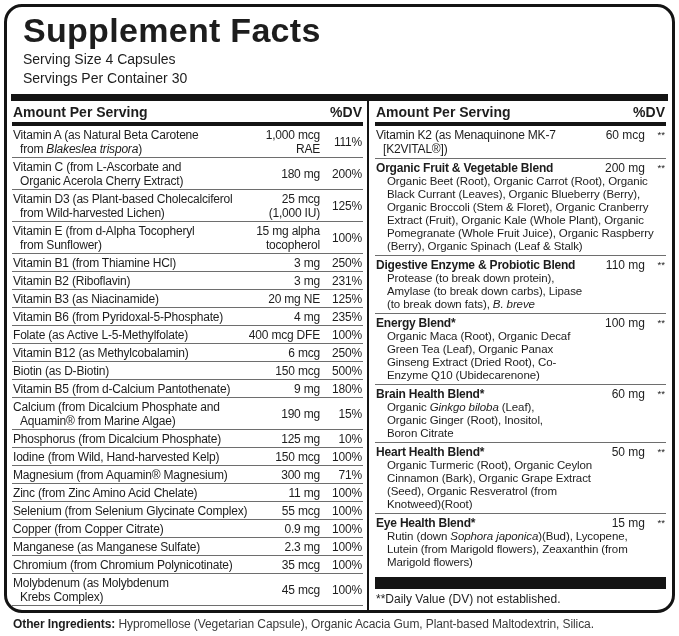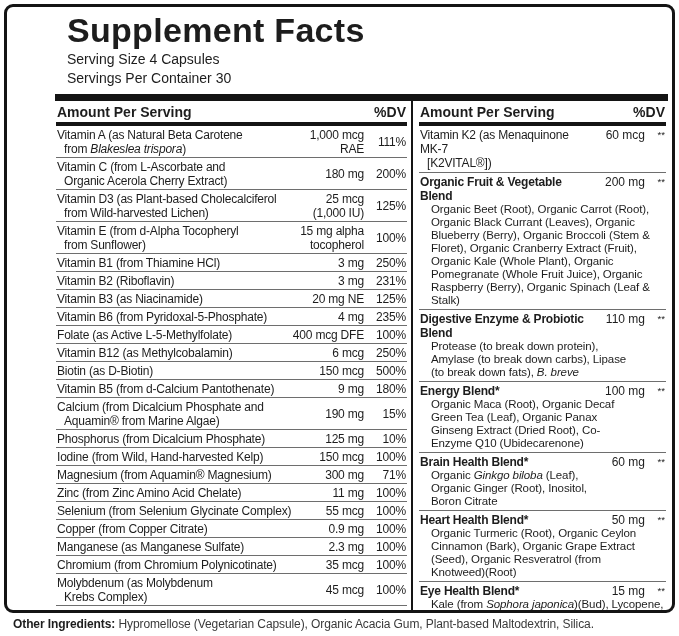--- a/index.html
+++ b/index.html
@@ -2,22 +2,22 @@
 <html><head>
 <meta charset="utf-8">
 <style>
   * { box-sizing: border-box; }
   body {
     margin: 0; width: 679px; height: 636px; background: #ffffff;
     font-family: "Liberation Sans", sans-serif; color: #1d1d1d; overflow: hidden;
   }
   .wrap { padding: 4px 4px 0; }
   .box {
-    border: 3px solid #141414; border-radius: 9px; height: 609px;
-    display: flex; flex-direction: column; overflow: hidden; background: #fff; padding-left: 44px;
+    border: 3px solid #141414; border-radius: 18px; height: 609px;
+    display: flex; flex-direction: column; overflow: hidden; background: #fff;
   }
   .top { padding: 3px 16px 5px; flex: none; }
   .title { font-size: 34px; font-weight: bold; letter-spacing: 0.3px; line-height: 40px; }
   .serv { font-size: 14px; line-height: 19px; }
   .thickbar { height: 7px; background: #141414; margin: 1px 4px 0; flex: none; }
   .cols { flex: 1; display: flex; min-height: 0; }
   .lcol { width: 362px; flex: none; border-right: 2px solid #141414; display: flex; flex-direction: column; padding: 0 4px 0 5px; min-height: 0; }
   .rcol { flex: 1; display: flex; flex-direction: column; padding: 0 6px; min-width: 0; min-height: 0; }
   .chead { display: flex; justify-content: space-between; font-weight: bold; font-size: 14px; padding: 3px 1px 2px; flex: none; text-align: right; }
   .hbar { height: 4px; background: #141414; flex: none; }
@@ -247,21 +247,21 @@
           </div>
           <div class="rdesc w-he"><span>Organic Turmeric (Root), Organic Ceylon Cinnamon (Bark), Organic Grape Extract (Seed), Organic Resveratrol (from Knotweed)(Root)</span></div>
         </div>
 
         <div class="rrow">
           <div class="rhead">
             <div class="rname blend">Eye Health Blend*</div>
             <div class="ramt">15 mg</div>
             <div class="rdv">**</div>
           </div>
-          <div class="rdesc w-ey"><span>Kale (from </span><i>Sophora japonica</i><span>)(Bud), Lycopene, Lutein (from Marigold flowers), Zeaxanthin (from Marigold flowers)</span></div>
+          <div class="rdesc w-ey"><span>Rutin (down </span><i>Sophora japonica</i><span>)(Bud), Lycopene, Lutein (from Marigold flowers), Zeaxanthin (from Marigold flowers)</span></div>
         </div>
 
         <div class="endbar"></div>
         <div class="note">**Daily Value (DV) not established.</div>
       </div>
 
     </div>
   </div>
 
   <div class="footer">

